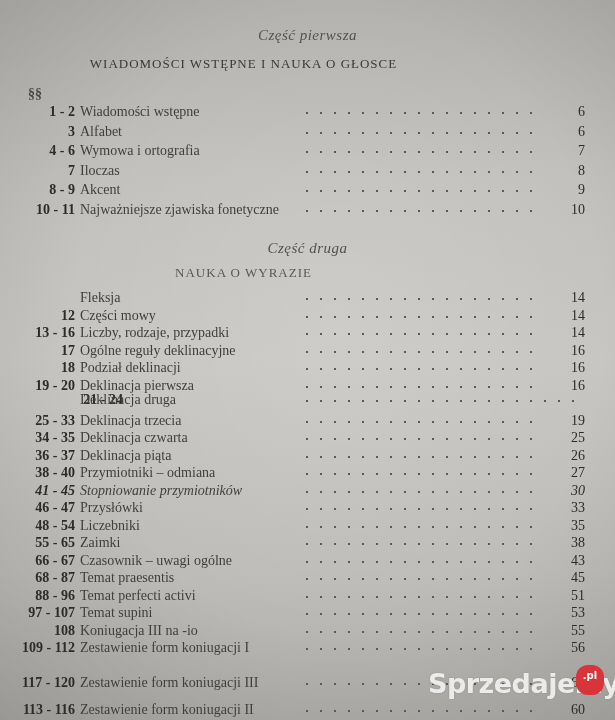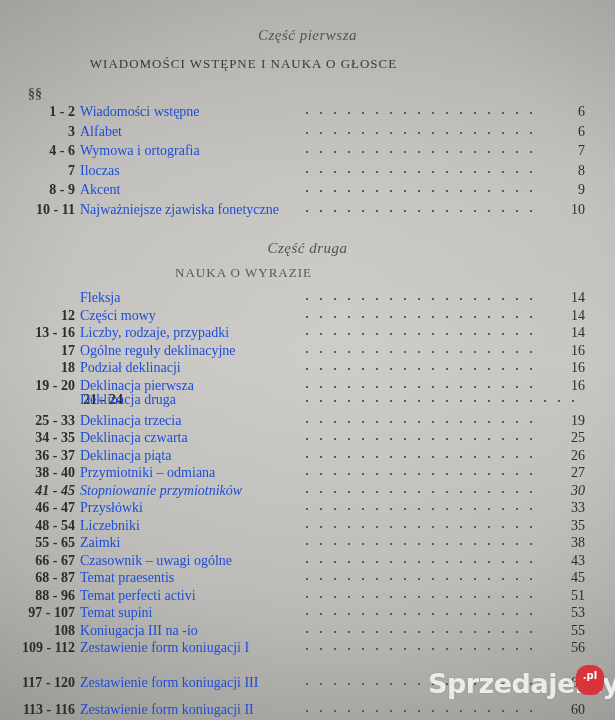--- a/index.html
+++ b/index.html
@@ -21,21 +21,21 @@
     position: absolute; left: 0; width: 487px; text-align: center;
     font-size: 13px; letter-spacing: 1px; color: #3a3935;
   }
   .part-sub.light { color: #5a5854; }
   .section-mark { position: absolute; left: 28px; top: 86px; font-size: 14px; font-weight: bold; color: #4a4844; }
   .row { position: absolute; left: 0; width: 615px; height: 18px; font-size: 14px; }
   .row .num {
     position: absolute; right: 540px; width: 120px; text-align: right;
     font-weight: bold; color: #2d2c29; white-space: nowrap;
   }
-  .row .title { position: absolute; left: 80px; white-space: nowrap; color: #1d4ed8; }
+  .row .title { position: absolute; left: 80px; white-space: nowrap; color: #404040; }
   .row .dots {
     position: absolute; left: 300px; right: 80px; top: 8px; height: 2px;
     background-image: radial-gradient(circle, #5c5a56 0.9px, transparent 1.1px);
     background-size: 14px 2px; background-repeat: repeat-x;
   }
   .row .page { position: absolute; right: 30px; width: 40px; text-align: right; color: #2d2c29; }
   .watermark {
     position: absolute; left: 428px; top: 668px;
     font-family: "DejaVu Sans", sans-serif; font-weight: bold; font-size: 27px;
     color: rgba(255,255,255,0.82); letter-spacing: -0.5px;

